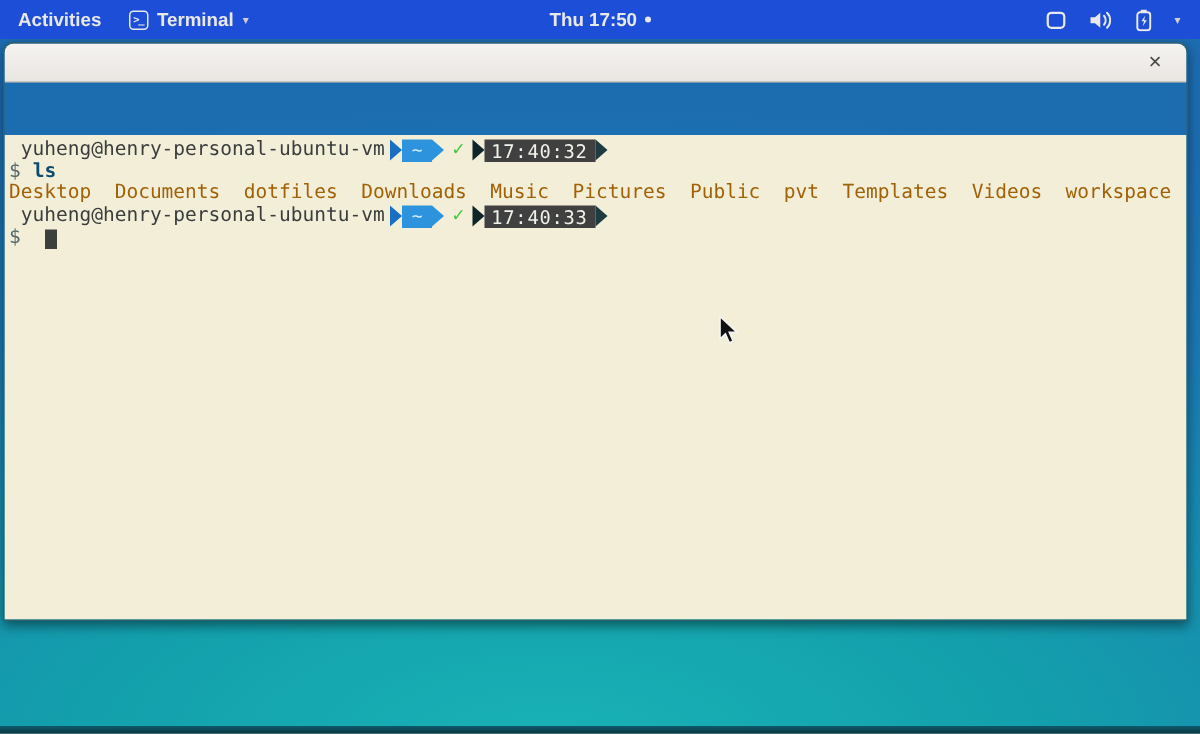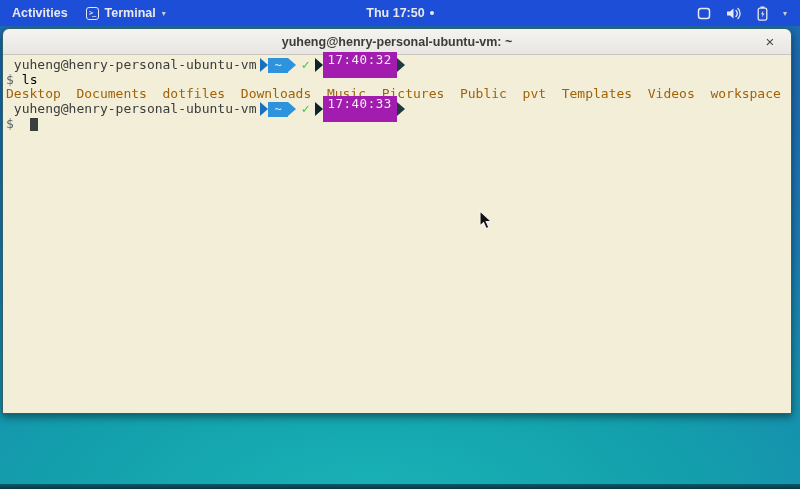--- a/index.html
+++ b/index.html
@@ -55,39 +55,39 @@
   .title { width:100%; text-align:center; font-size:12.5px; font-weight:700; color:#3c3c3c; }
   .close-btn {
     position:absolute; right:12px; top:4px; width:18px; height:18px;
     color:#4a4a4a; font-size:15px; line-height:18px; text-align:center;
     cursor:pointer; font-weight:400;
   }
 
   .term-body {
     flex:1; background:#f3eed8; padding:3px 3px 0 3px;
     font-family:"DejaVu Sans Mono",monospace; font-size:13px; line-height:14.7px;
-    color:#3a3d3c; position:relative;
+    color:#3a3d3c; position:relative;margin-top:35px;
   }
   .line { display:flex; align-items:center; height:14.7px; white-space:pre; }
 
   
   .u { white-space:pre; color:#3a3d3c; }
   .pl { display:inline-flex; align-items:center; height:15px; margin-left:4px; }
   .pl .lead, .pl .tail { width:0; height:0; border-top:7.5px solid transparent; border-bottom:7.5px solid transparent; }
   .pl-blue .lead { border-left:8px solid #1a70c0; }
   .pl-blue .seg  { background:#2e93dd; color:#d8edfc; height:15px; line-height:15px; padding:0 6px; font-size:12px; }
   .pl-blue .tail { border-left:8px solid #2e93dd; }
   .check { color:#3dc63d; margin:0 5px 0 6px; font-weight:700; }
   .pl-dark { margin-left:0; }
   .pl-dark .lead { border-left:8px solid #0d2429; }
-  .pl-dark .seg  { background:#a21caf; color:#eef3ea; height:26px; line-height:15px; padding:0 5px; font-size:12.5px; letter-spacing:0.5px;text-align:right; }
+  .pl-dark .seg  { background:#404040; color:#eef3ea; height:15px; line-height:15px; padding:0 5px; font-size:12.5px; letter-spacing:0.5px;text-align:right; }
   .pl-dark .tail { border-left:8px solid #1d3b41; }
 
   .dollar { color:#53696c; white-space:pre; }
-  .cmd { color:#000000; margin-left:8px; }
+  .cmd { color:#0c4a6e; margin-left:8px;font-weight:bold; }
   .dirs { color:#a16207; white-space:pre; }
   .cursor-block { display:inline-block; width:8px; height:13px; background:#3b3f3e; margin-left:16px; }
 
   
   .pointer { position:absolute; left:479px; top:210px; z-index:40; pointer-events:none; }
 </style>
 </head>
 <body>
 
 <div class="topbar">
@@ -119,21 +119,20 @@
     <span class="caret">▾</span>
   </div>
 </div>
 
 <div class="desktop">
   <div class="desktop-bottom-edge"></div>
 </div>
 
 <div class="window">
   <div class="titlebar">
-    <div class="title">yuheng@henry-personal-ubuntu-vm: ~</div>
     <div class="close-btn">×</div>
   </div>
 
   <div class="term-body">
 
     <div class="line">
       <span class="u"> yuheng@henry-personal-ubuntu-vm</span>
       <span class="pl pl-blue">
         <span class="lead"></span>
         <span class="seg">~</span>

